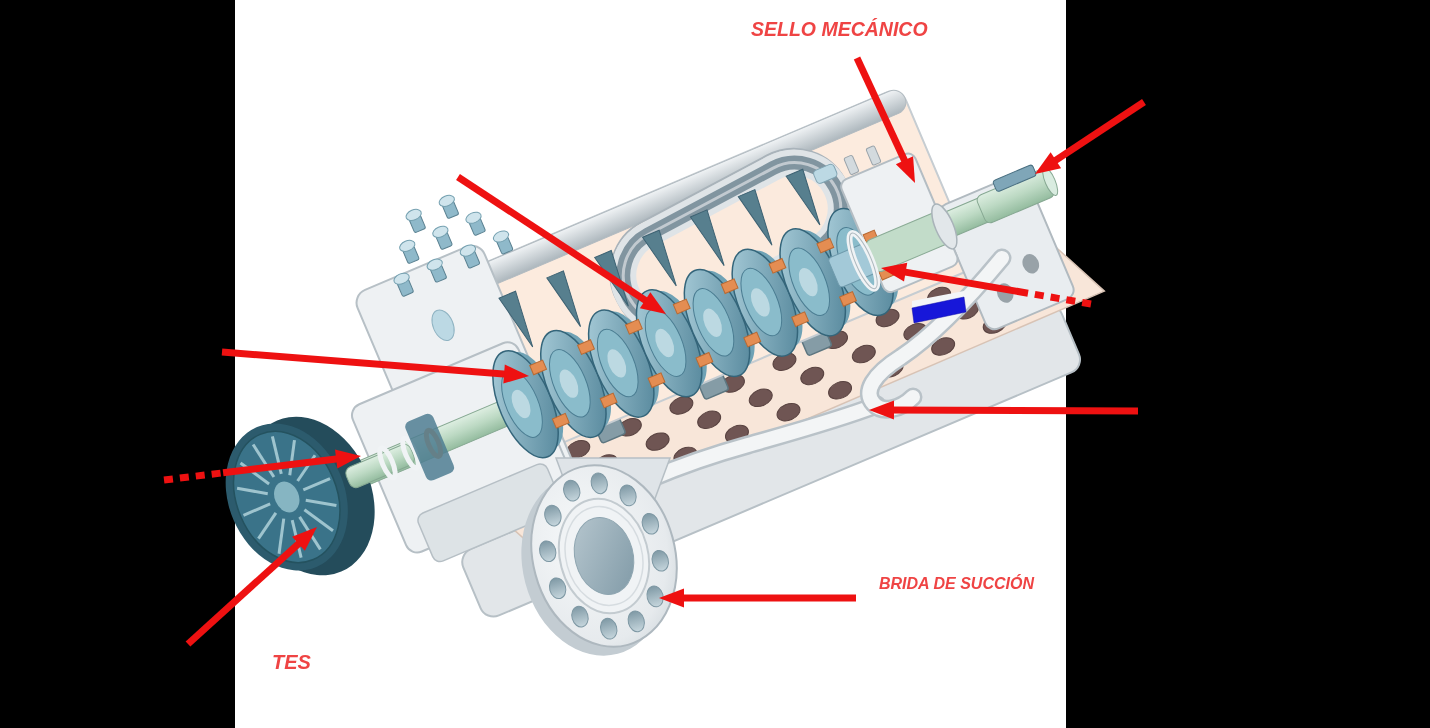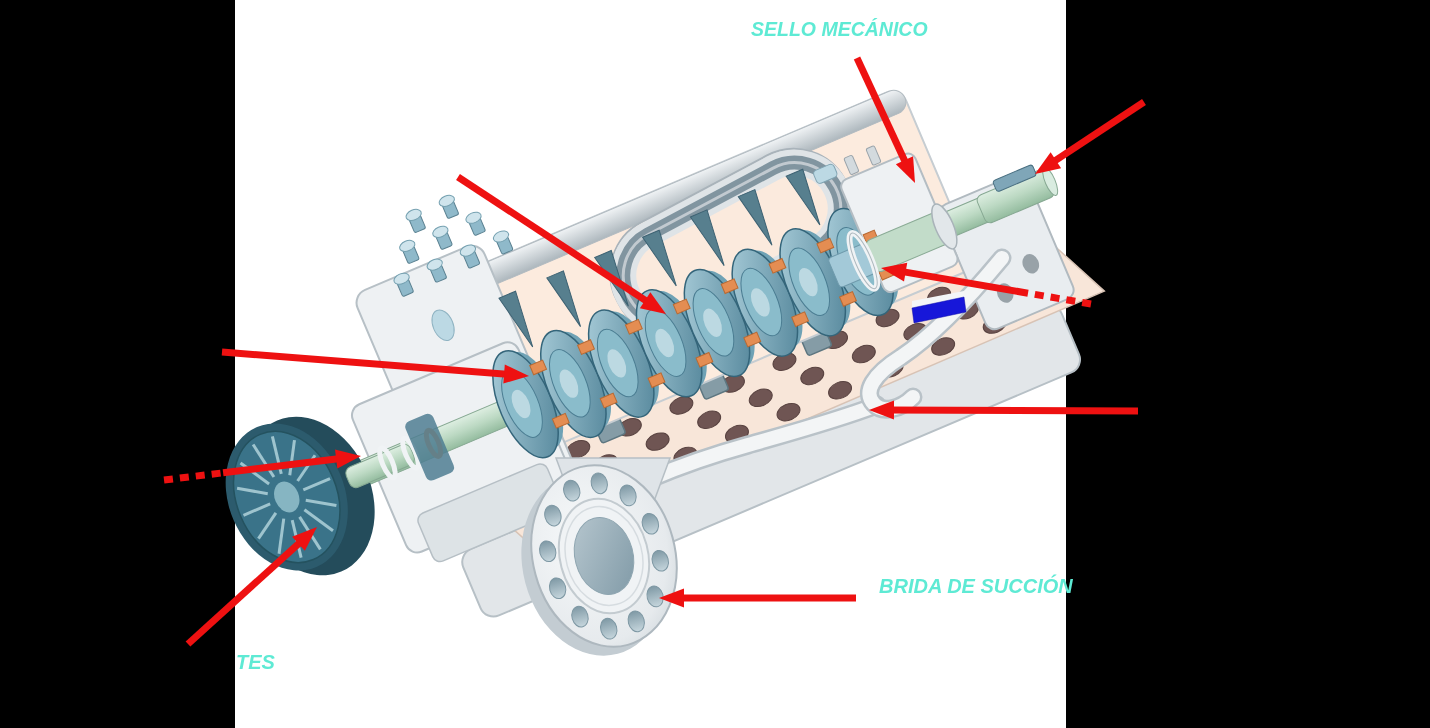--- a/index.html
+++ b/index.html
@@ -1,23 +1,23 @@
 <!DOCTYPE html>
 <html><head>
 <meta charset="utf-8">
 <style>
   html,body{margin:0;padding:0;background:#000;}
   #stage{position:relative;width:1430px;height:728px;background:#000;overflow:hidden;
          font-family:"Liberation Sans",sans-serif;}
   #slide{position:absolute;left:235px;top:0;width:831px;height:728px;background:#fff;}
   #scene{position:absolute;left:0;top:0;width:1430px;height:728px;z-index:3;pointer-events:none;}
   .label{position:absolute;z-index:5;font:italic 700 19.5px "Liberation Sans",sans-serif;
-         color:#5eead4;white-space:pre-wrap;}
+         color:#ef4444;white-space:pre-wrap;}
   #lab-tambor{width:104px;line-height:27px;}
-  #lab-brida{font-size:20px;}
+  #lab-brida{font-size:16px;}
   #lab-tes{font-size:20px;}
 </style>
 </head>
 <body>
 
 <div id="stage">
   <div id="slide"></div>
 
   <svg id="scene" viewBox="0 0 1430 728">
     <defs>
@@ -306,14 +306,14 @@
         </g>
         <g>
           <line x1="856" y1="598" x2="677.75" y2="598" stroke="#ee1111" stroke-width="7"></line>
           <polygon points="659,598 684,588.5 684,607.5" fill="#ee1111"></polygon>
         </g>
       </g>
   </svg>
 
   <div class="label" id="lab-sello" style="left:751px;top:18px;">SELLO MECÁNICO</div>
   <div class="label" id="lab-brida" style="left:879px;top:575px;">BRIDA DE SUCCIÓN</div>
-  <div class="label" id="lab-tes" style="left:236px;top:651px;">TES</div>
+  <div class="label" id="lab-tes" style="left:236px;top:651px;padding-left:36px;">TES</div>
 </div>
 
 </body></html>

